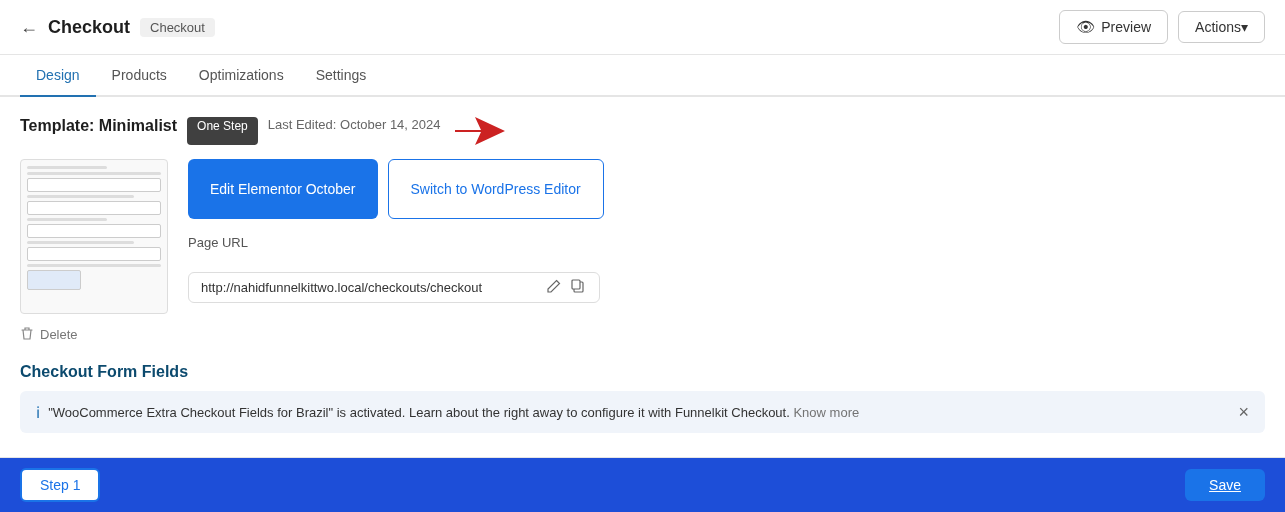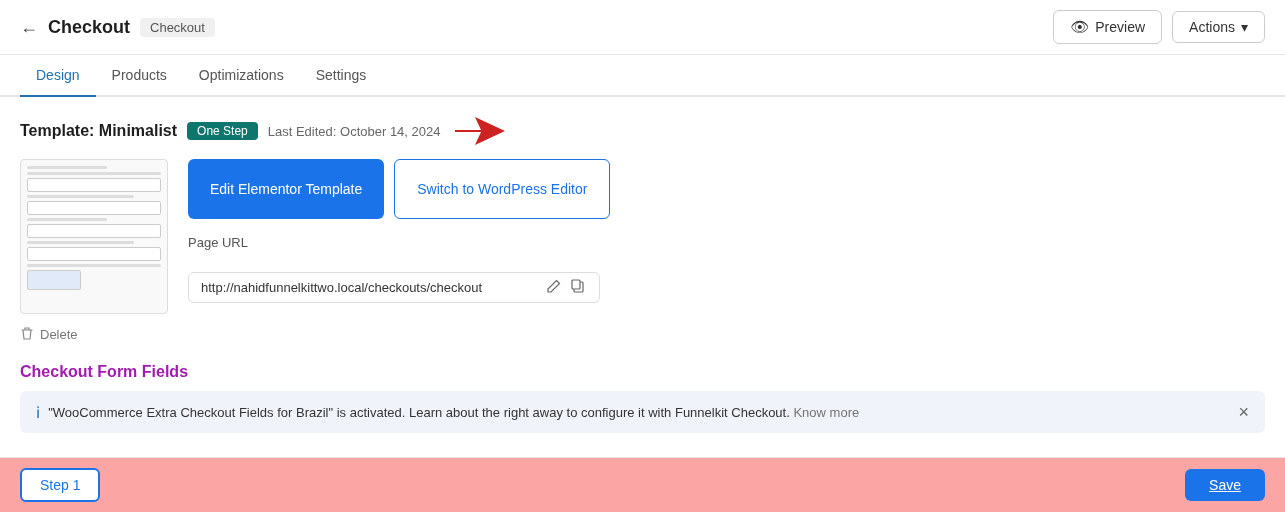--- a/index.html
+++ b/index.html
@@ -17,44 +17,44 @@
       background: #f0f0f0; border-radius: 4px; padding: 2px 10px;
       font-size: 13px; color: #555;
     }
     .top-header-right { display: flex; align-items: center; gap: 10px; }
     .preview-btn {
       display: flex; align-items: center; gap: 6px;
       border: 1px solid #ccc; background: #fff; border-radius: 6px;
       padding: 7px 16px; cursor: pointer; font-size: 14px; color: #333;
     }
     .actions-btn {
-      display: flex; align-items: center; gap: 6px;
+      display: flex; align-items: center; 
       border: 1px solid #ccc; background: #fff; border-radius: 6px;
       padding: 7px 16px; cursor: pointer; font-size: 14px; color: #333; font-weight: 500;
     }
 
     
     .nav-tabs {
       display: flex; gap: 0; padding: 0 20px;
       border-bottom: 2px solid #e5e5e5;
     }
     .nav-tab {
       padding: 12px 16px; font-size: 14px; cursor: pointer; color: #555;
       border-bottom: 2px solid transparent; margin-bottom: -2px;
     }
     .nav-tab.active { color: #2271b1; border-bottom: 2px solid #2271b1; font-weight: 500; }
 
     
     .main-content { padding: 20px 20px; }
 
     
-    .template-header { display: flex; align-items: center; gap: 10px; margin-bottom: 14px; }
+    .template-header { display: flex; gap: 10px; margin-bottom: 14px; }
     .template-title { font-size: 16px; font-weight: 600; color: #1e1e1e; }
     .one-step-badge {
-      background: #0f766e; color: #fff; border-radius: 4px;
+      background: #404040; color: #fff; border-radius: 4px;
       padding: 2px 10px; font-size: 12px; font-weight: 500;
     }
     .last-edited { font-size: 13px; color: #666; }
 
     .template-body { display: flex; gap: 20px; align-items: flex-start; }
     .template-preview {
       width: 148px; min-height: 155px; border: 1px solid #ddd; border-radius: 4px;
       background: #f9f9f9; overflow: hidden; flex-shrink: 0;
       display: flex; flex-direction: column; padding: 6px; gap: 3px;
     }
@@ -86,37 +86,37 @@
     .url-text { flex: 1; font-size: 13px; color: #333; }
     .url-icon-btn {
       background: none; border: none; cursor: pointer; color: #666; font-size: 15px; padding: 0 2px;
     }
 
     
     .delete-row { display: flex; align-items: center; gap: 6px; margin-top: 12px; color: #777; cursor: pointer; font-size: 13px; }
     .delete-icon { font-size: 14px; }
 
     
-    .section-title { font-size: 16px; font-weight: 600; margin-bottom: 10px; color: #a21caf; }
+    .section-title { font-size: 16px; font-weight: 600; margin-bottom: 10px; color: #0c4a6e; }
     .info-banner {
       display: flex; align-items: center; justify-content: space-between;
       background: #f0f4fa; border-radius: 6px; padding: 10px 16px;
       margin-bottom: 14px; font-size: 13px; color: #333;
     }
     .info-banner-left { display: flex; align-items: center; gap: 8px; }
     .info-icon { color: #2271b1; font-size: 16px; }
     .info-text { color: #333; }
     .info-link { color: #737373; text-decoration: none; cursor: pointer; }
     .close-banner { background: none; border: none; cursor: pointer; color: #666; font-size: 18px; }
 
     
     .bottom-bar {
       display: flex; align-items: center; justify-content: space-between;
       padding: 10px 20px; border-top: 1px solid #e5e5e5;
-      position: fixed; bottom: 0; left: 0; right: 0; background: #fca5a5;
+      position: fixed; bottom: 0; left: 0; right: 0; background: #1d4ed8;
     }
     .bottom-bar-left { display: flex; align-items: center; gap: 10px; }
     .step-btn {
       background: #fff; border: 2px solid #1a73e8; border-radius: 6px;
       padding: 7px 18px; cursor: pointer; font-size: 14px; color: #1a73e8; font-weight: 500;
     }
     .add-step-btn {
       background: #fff; border: 1px dashed #aaa; border-radius: 6px;
       padding: 7px 18px; cursor: pointer; font-size: 14px; color: #555;
     }
@@ -178,21 +178,21 @@
       <div class="preview-line short thinner"></div>
       <div class="preview-box"></div>
       <div class="preview-line medium thinner"></div>
       <div class="preview-box"></div>
       <div class="preview-line full thinner"></div>
       <div class="preview-small-box"></div>
     </div>
 
     <div class="template-actions">
       <div class="action-buttons">
-        <button class="edit-btn">Edit Elementor Template</button>
+        <button class="edit-btn">Edit Elementor October</button>
         <button class="switch-btn">Switch to WordPress Editor</button>
       </div>
       <div class="page-url-section">
         <div class="page-url-label">Page URL</div>
         <div class="url-input-row">
           <span class="url-text">http://nahidfunnelkittwo.local/checkouts/checkout</span>
           <button class="url-icon-btn">
             <svg width="14" height="14" viewBox="0 0 14 14" fill="none">
               <path d="M9.5 1.5l3 3L4 13H1v-3L9.5 1.5z" stroke="#666" stroke-width="1.2" fill="none"></path>
             </svg>

